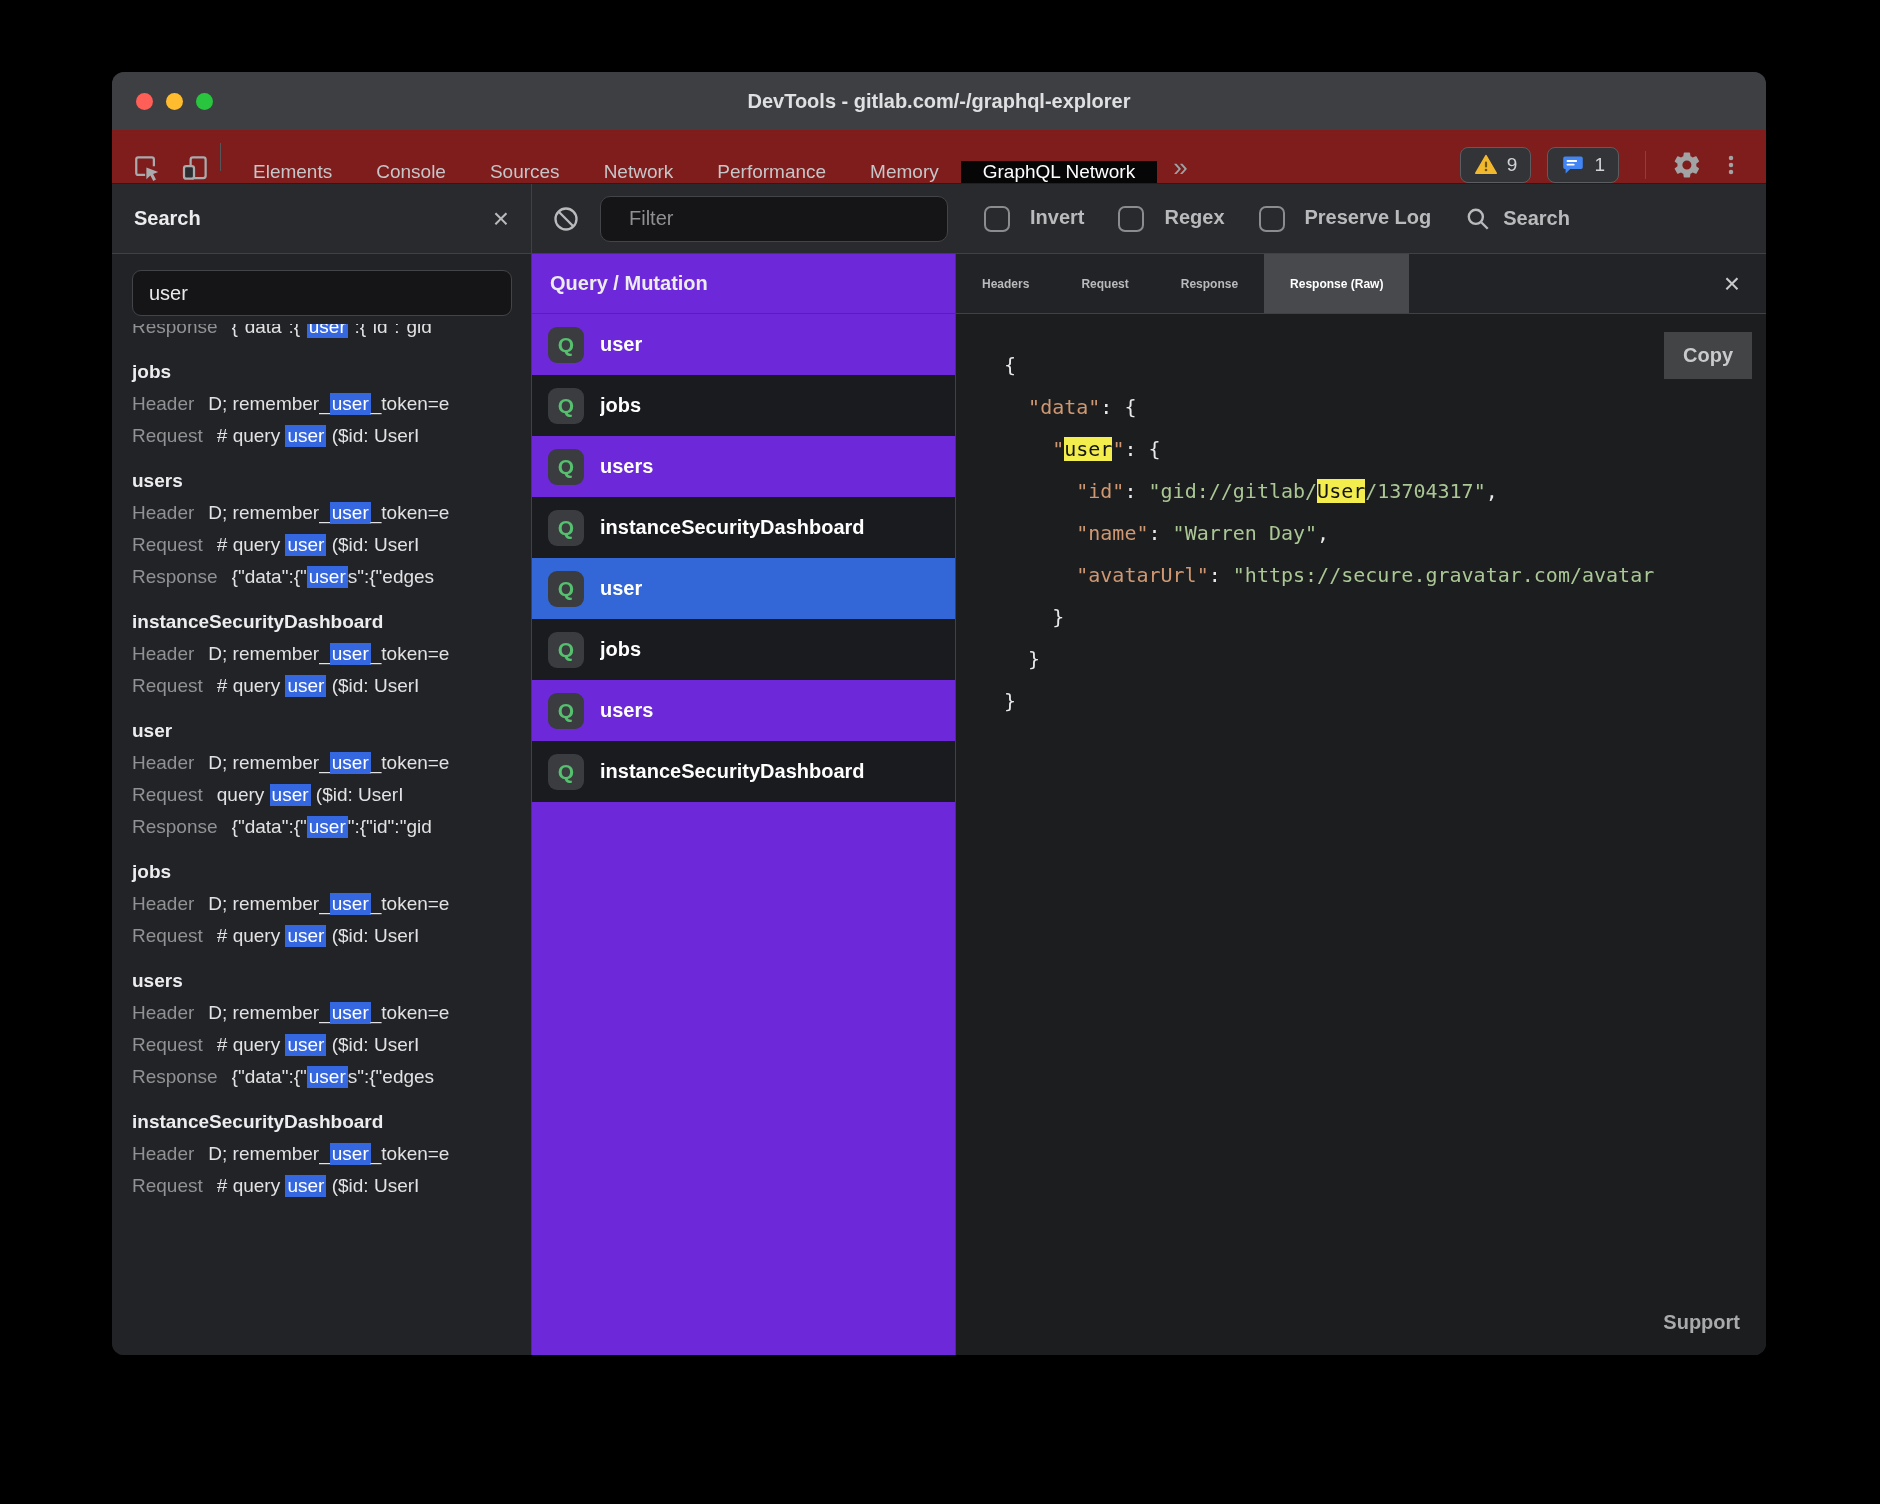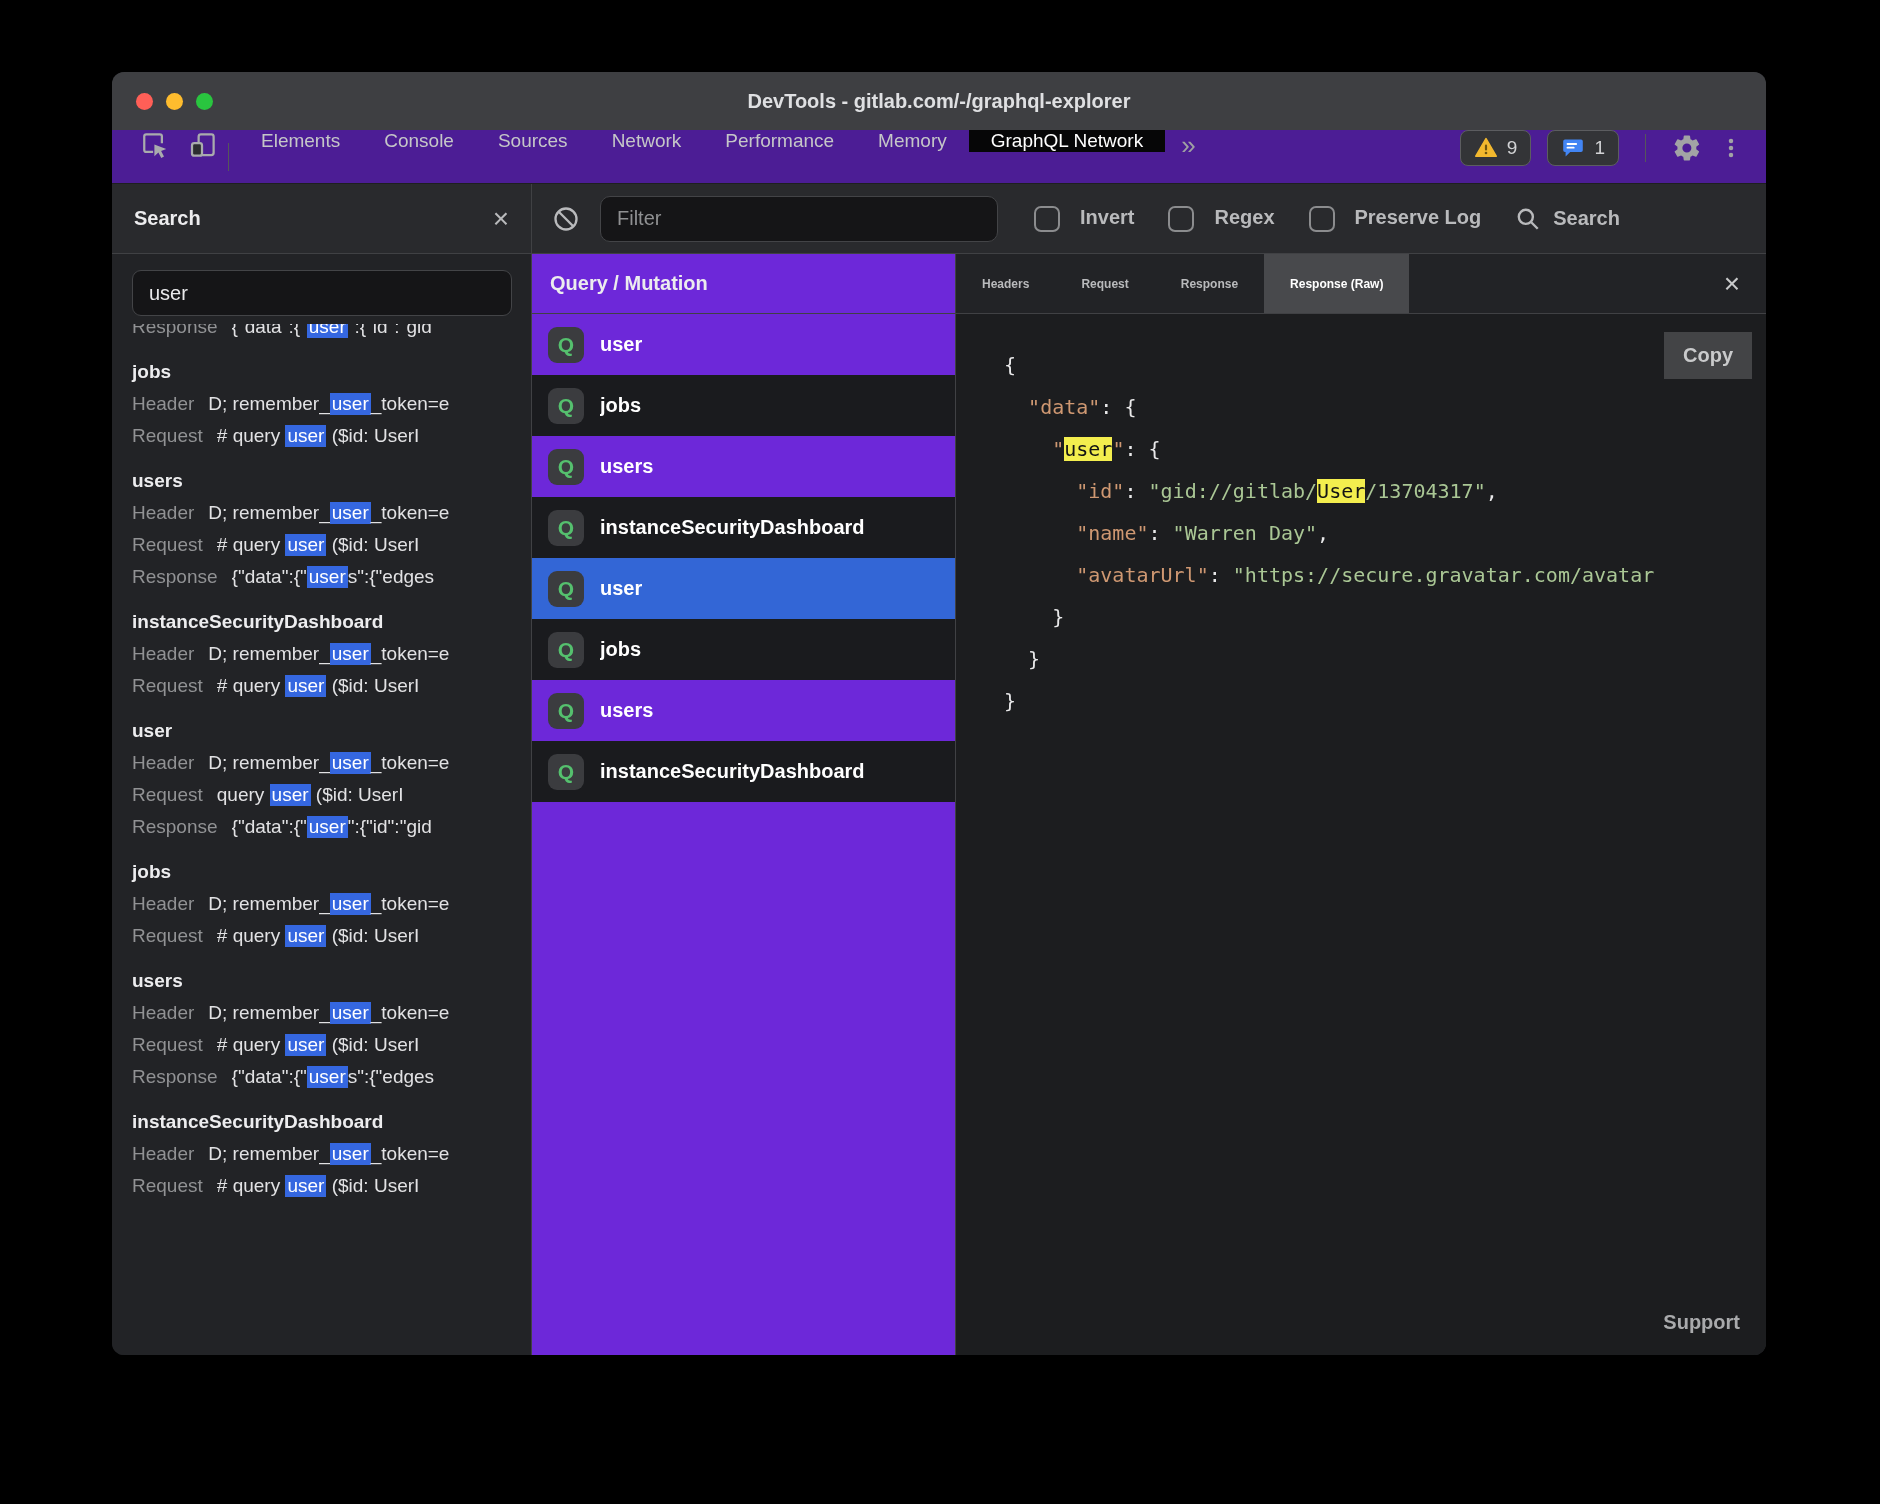--- a/index.html
+++ b/index.html
@@ -9,21 +9,21 @@
             background:#222326; border-radius:12px; overflow:hidden; display:flex; flex-direction:column; }
 
   
   .titlebar { height:58px; background:#3e3f42; display:flex; align-items:center; position:relative; flex:0 0 auto; }
   .lights { position:absolute; left:24px; top:0; height:100%; display:flex; align-items:center; gap:13px; }
   .light { width:17px; height:17px; border-radius:50%; }
   .light.red { background:#ff5f57; } .light.yellow { background:#febc2e; } .light.green { background:#29c53f; }
   .win-title { margin:0 auto; font-size:20px; font-weight:700; color:#dfe0e2; }
 
   
-  .toolbar { height:54px; background:#4c1d95; display:flex; align-items:flex-start; flex:0 0 auto; border-bottom:1px solid #1e1f21;padding-left:8px; }
+  .toolbar { height:54px; background:#7f1d1d; display:flex; align-items:flex-end; flex:0 0 auto; border-bottom:1px solid #1e1f21; }
   .tb-icons { display:flex; align-items:center; padding-left:20px; gap:18px; }
   .tb-sep { width:1px; height:28px; background:#55565a; align-self:center; margin:0 10px; }
   .tabs { display:flex; align-items:stretch; }
   .tab { display:flex; align-items:center; padding:0 22px; color:#c5c6c8; font-size:19px; cursor:default; white-space:nowrap; }
   .tab.active { background:#060607; color:#ffffff; }
   .more-tabs { display:flex; align-items:center; padding:0 16px; color:#9fa1a3; font-size:26px; }
   .tb-right { margin-left:auto; display:flex; align-items:center; gap:16px; padding-right:22px; }
   .badge { display:flex; align-items:center; gap:9px; border:1px solid #5c5d60; border-radius:8px; height:36px; padding:0 13px; color:#d2d3d5; font-size:19px; background:#333437; }
   .icon-btn { display:flex; align-items:center; justify-content:center; }
 
@@ -43,22 +43,22 @@
   .result-line.clipped { margin-top:-13px; }
   .result-title { font-size:19px; font-weight:700; color:#ededef; padding:18px 20px 5px; white-space:nowrap; }
   .result-line { font-size:19px; color:#e2e2e4; padding:5px 20px; white-space:nowrap; overflow:hidden; display:flex; }
   .result-label { color:#919294; margin-right:14px; flex:0 0 auto; }
   .result-text { white-space:pre; overflow:hidden; }
   .hl-blue { background:#3567e0; color:#fff; padding:1px 2px; }
 
   
   .right-area { flex:1; display:flex; flex-direction:column; min-width:0; }
   .filter-row { height:70px; flex:0 0 auto; border-bottom:1px solid #404144; background:#292a2d; display:flex; align-items:center; padding:0 20px; }
-  .filter-input { width:398px; height:46px; background:#151517; border:1px solid #434447; border-radius:10px;
-                  color:#e9e9eb; font-size:20px; padding:0 16px; margin:0 36px 0 20px; outline:none;
+  .filter-input { width:348px; height:46px; background:#151517; border:1px solid #434447; border-radius:10px;
+                  color:#e9e9eb; font-size:20px; padding:0 28px; margin:0 36px 0 20px; outline:none;
                   font-family:"Liberation Sans", sans-serif; }
   .filter-input::placeholder { color:#8f9092; }
   .cb-group { display:flex; align-items:flex-start; gap:20px; margin-right:34px; }
   .checkbox { width:26px; height:26px; border:2px solid #8b8c8e; border-radius:7px; background:transparent; flex:0 0 auto; }
   .cb-label { font-size:20px; font-weight:600; color:#b9babc; white-space:nowrap; }
   .search-group { display:flex; align-items:center; gap:12px; }
 
   .columns { flex:1; display:flex; min-height:0; }
 
   

